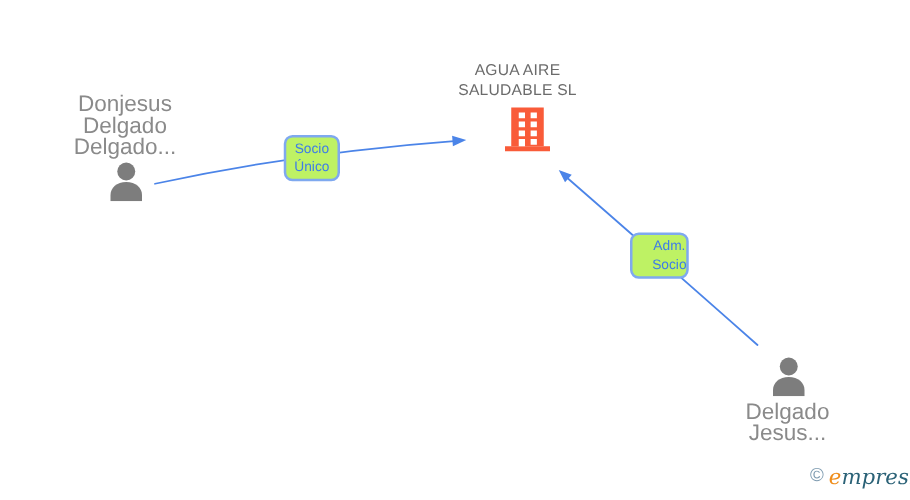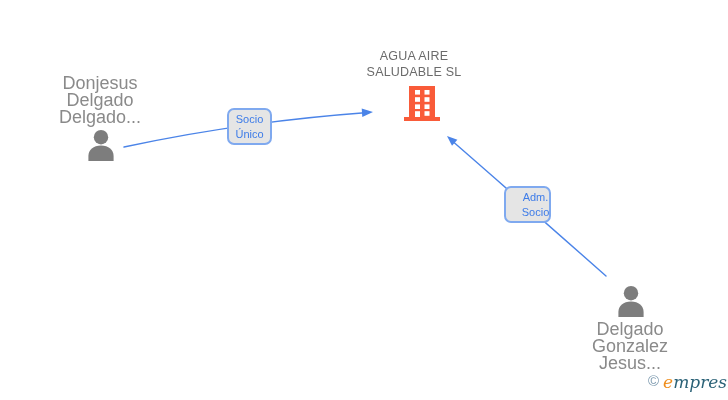--- a/index.html
+++ b/index.html
@@ -42,21 +42,21 @@
   .company-label span { display: block; }
 
   .icon-box { position: absolute; }
 
   .person-glyph { fill: var(--person-gray, #7D7D7D); }
   .building-glyph { fill: var(--company-orange, #F95B39); }
 
   .edge-label-box {
     position: absolute;
     box-sizing: border-box;
-    background: #e5e5e5;
+    background: #bef264;
     border: 2px solid var(--box-border, #7FA9EF);
     border-radius: 7px;
     color: var(--box-text, #3E7CE8);
     font-size: 11px;
     line-height: 15px;
     display: flex;
     flex-direction: column;
     align-items: center;
     justify-content: center;
     text-align: center;
@@ -143,21 +143,20 @@
   <div class="icon-box" style="left:614px; top:285px; width:34px; height:32px;">
     <span>
       <svg width="34" height="32" viewBox="0 0 34 32">
         <circle class="person-glyph" cx="17" cy="8.2" r="7.2"></circle>
         <path class="person-glyph" d="M17 16.5 c-7.6 0 -12.6 4.6 -12.6 10.4 L4.4 32 l25.2 0 l0 -5.1 c0 -5.8 -5 -10.4 -12.6 -10.4 z"></path>
       </svg>
     </span>
   </div>
   <div class="node-label" style="left:570px; top:321px; width:120px;">
     <span>Delgado</span>
-    <span>Gonzalez</span>
     <span>Jesus...</span>
   </div>
 
   <div class="watermark">
     <span class="wm-symbol">©</span><span class="wm-brand wm-head">e</span><span class="wm-brand wm-tail">mpresia</span>
   </div>
 
 </div>
 
 </body></html>

